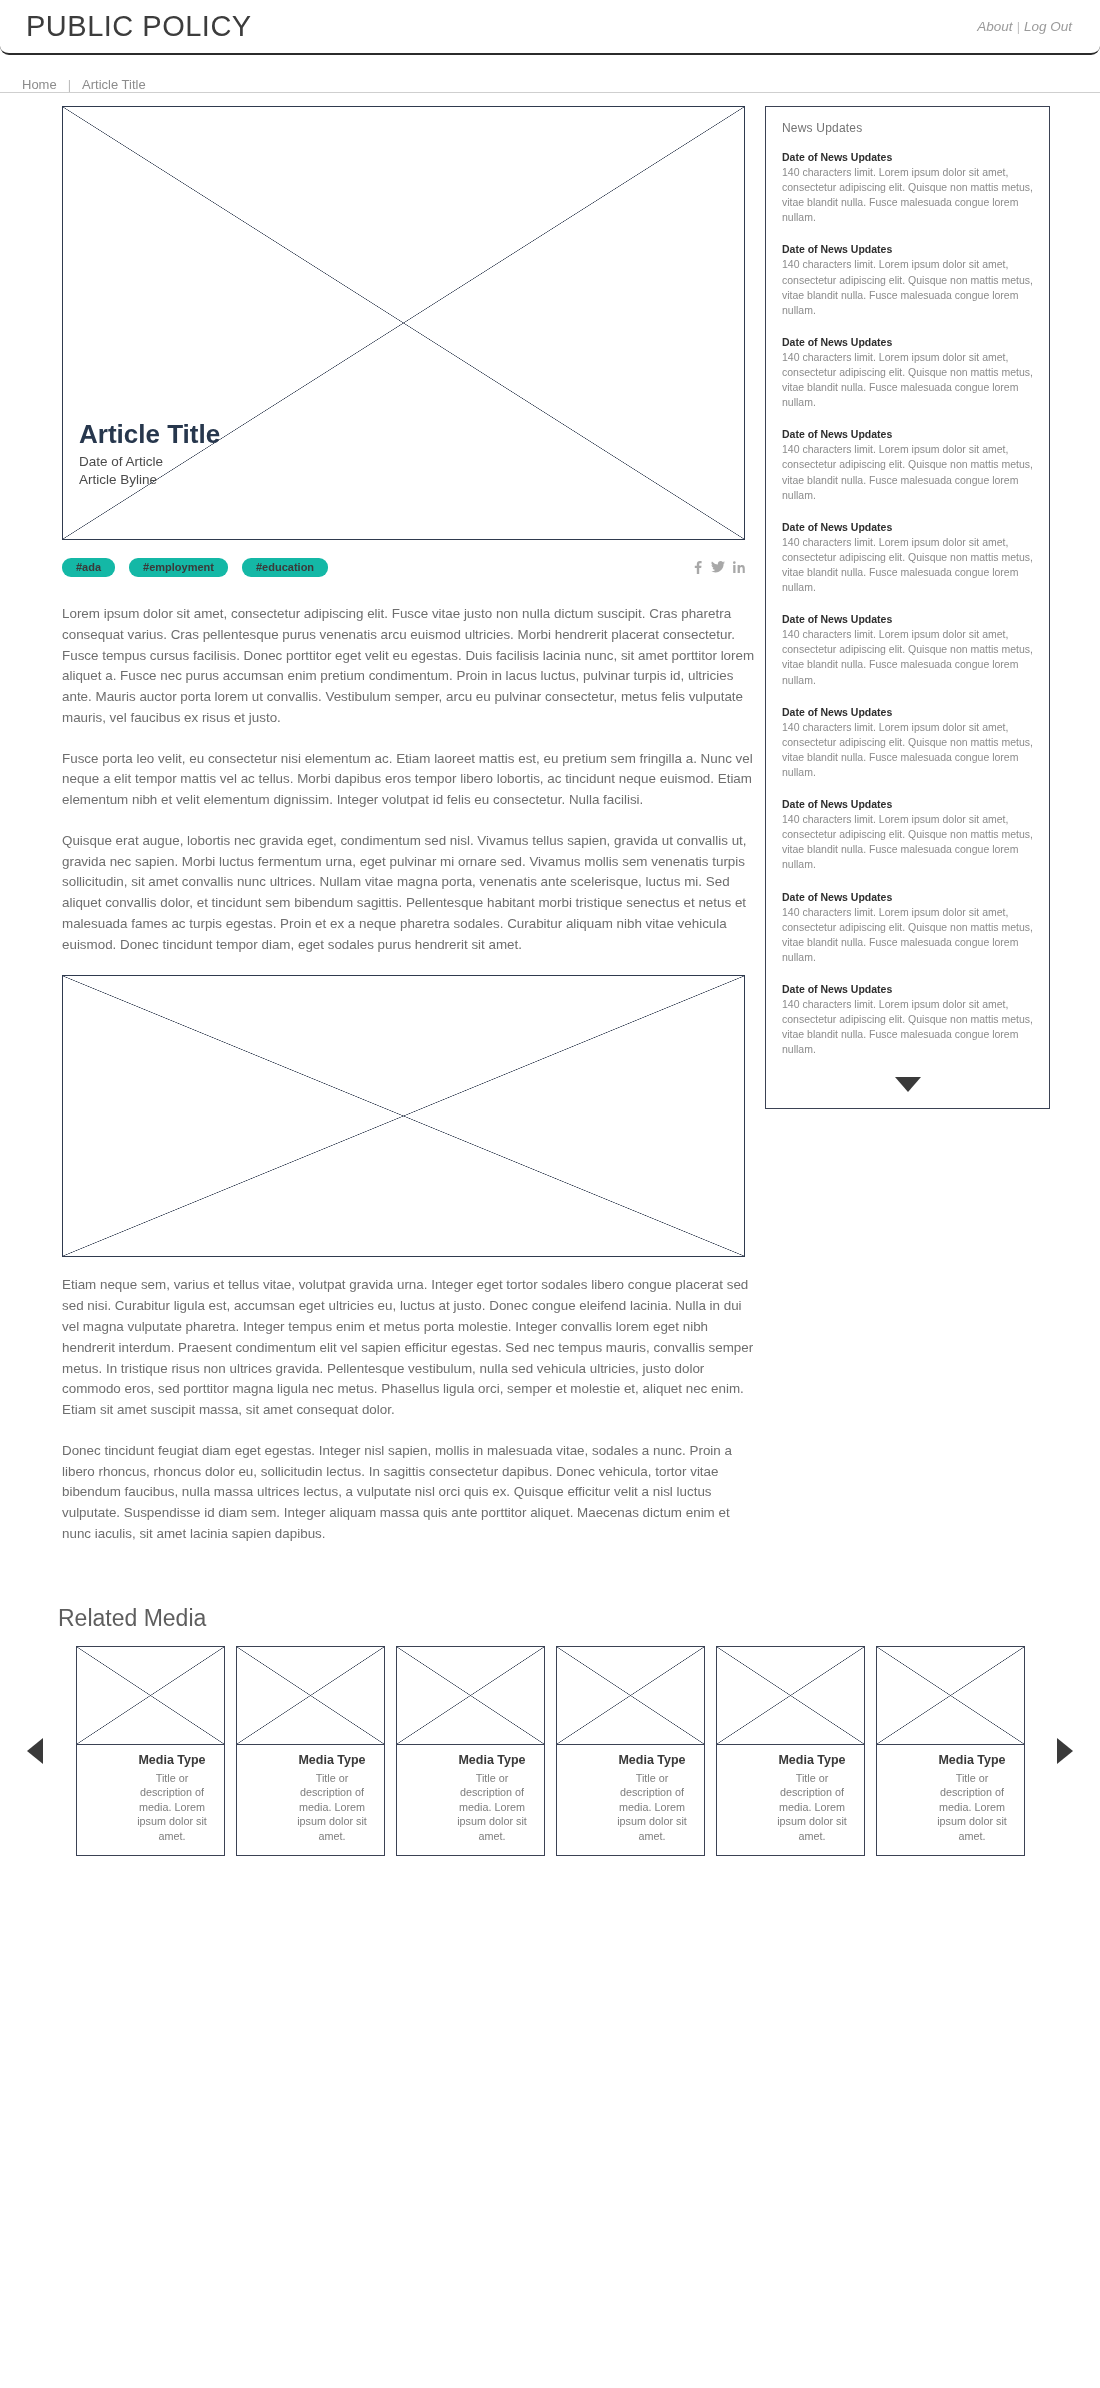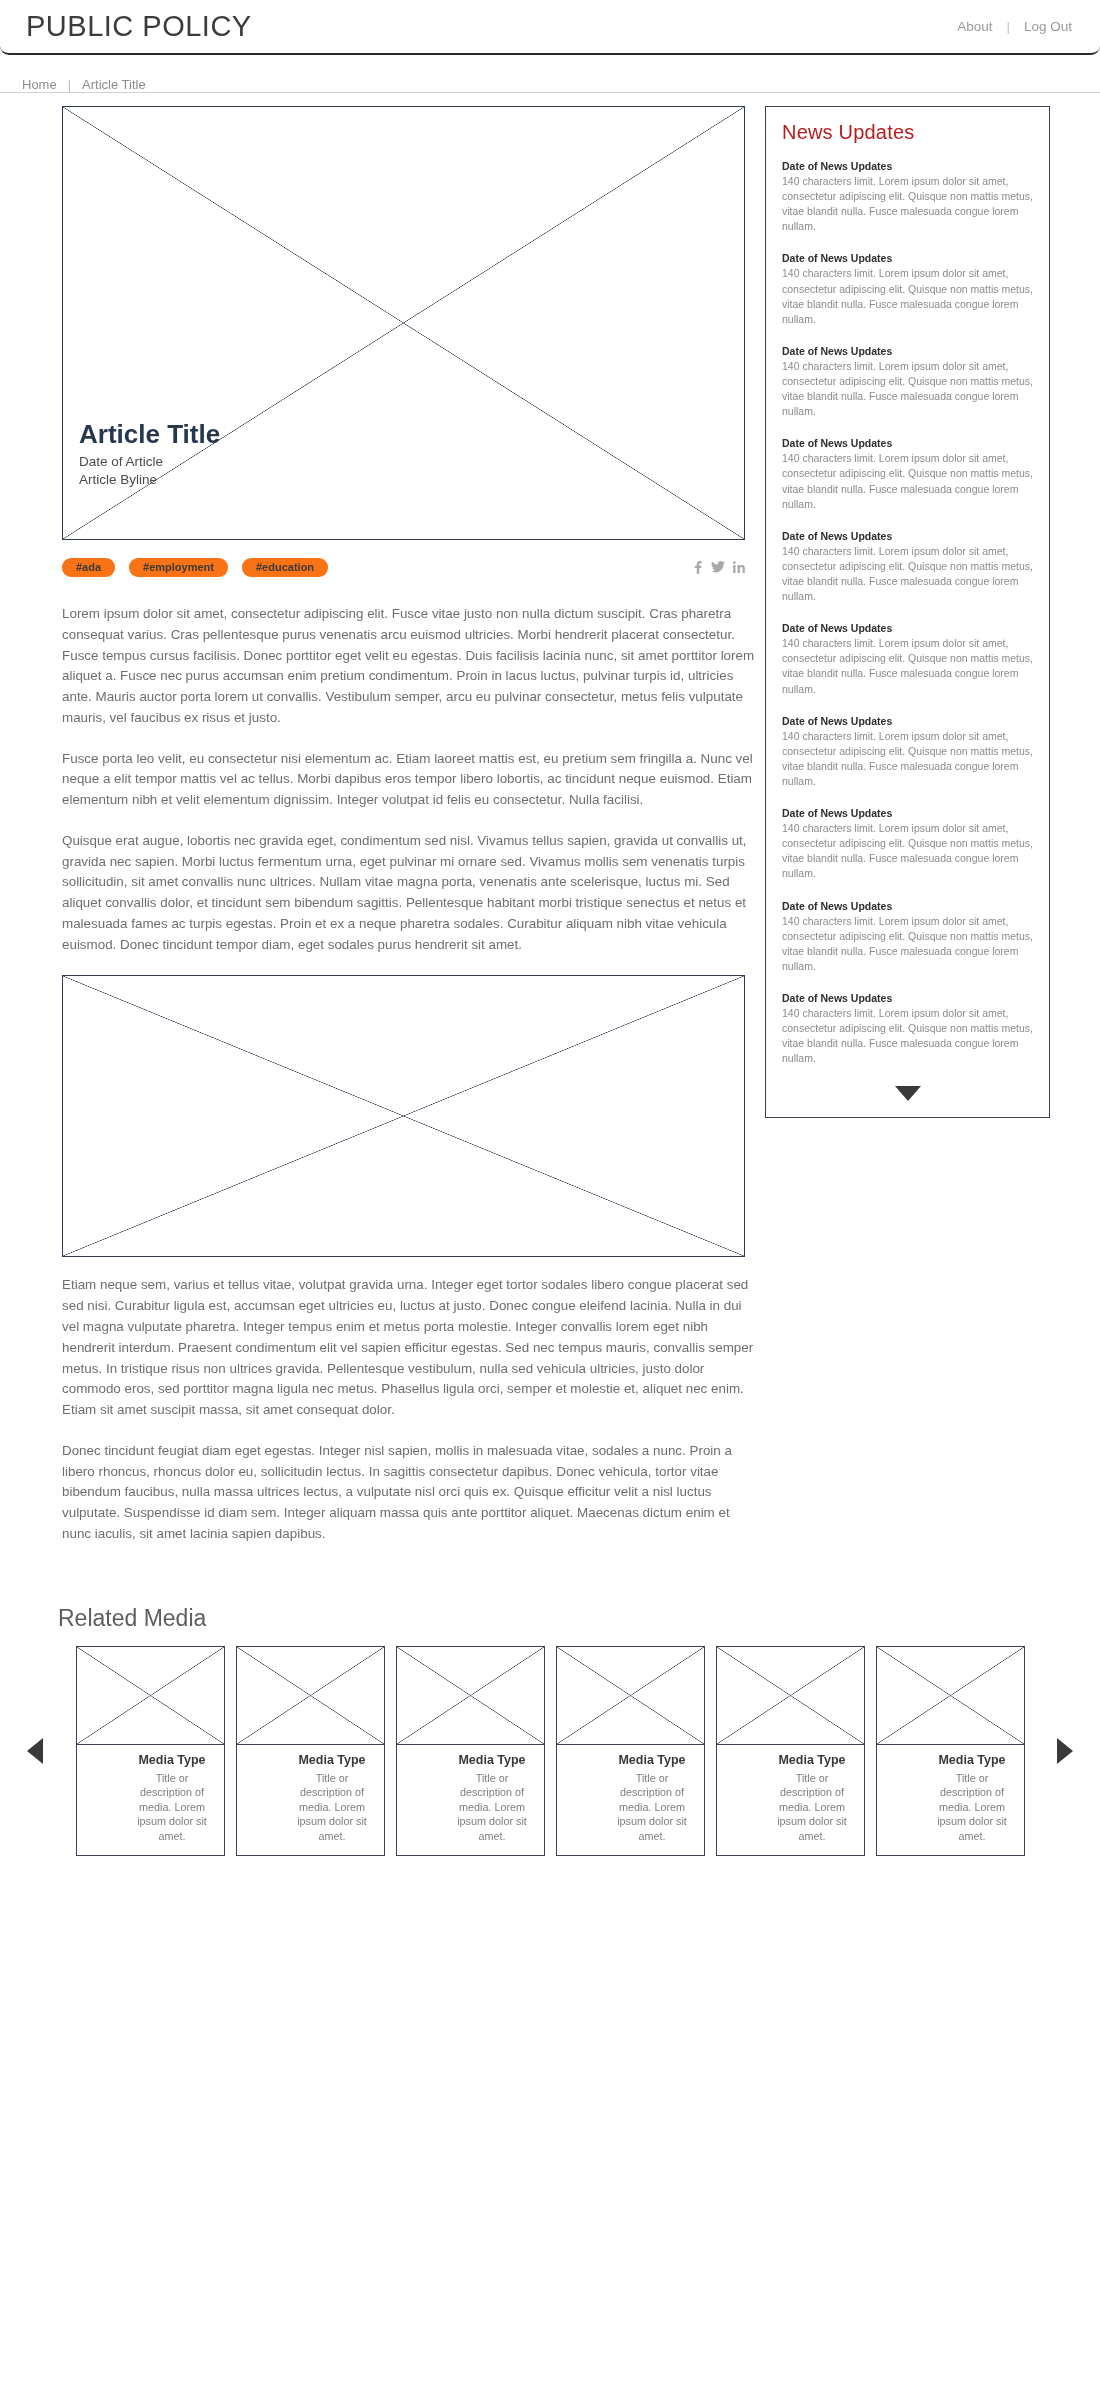--- a/index.html
+++ b/index.html
@@ -24,23 +24,24 @@
   .brand {
     font-size: 29px;
     letter-spacing: 0.5px;
     color: #3c3c3c;
     font-weight: 400;
     line-height: 1;
   }
   .header-nav {
     display: flex;
     align-items: center;
-    gap: 14px;
+    gap: 4px;
     font-size: 13.5px;
     color: #9a9a9a;
+    font-style: italic;
   }
   .header-nav a { color: #9a9a9a; text-decoration: none; }
   .header-sep { color: #c4c4c4; }
 
   
   .breadcrumb-bar {
     width: 1100px;
     height: 38px;
     border-bottom: 1px solid #cfcfcf;
     display: flex;
@@ -114,21 +115,21 @@
   
   .tag-row {
     width: 683px;
     display: flex;
     align-items: center;
     margin-top: 16px;
     height: 22px;
   }
   .tags { display: flex; gap: 14px; }
   .tag {
-    background: #f97316;
+    background: #14b8a6;
     color: #3a3a3a;
     font-size: 11px;
     font-weight: bold;
     border-radius: 9px;
     padding: 4px 14px;
     line-height: 1;
     white-space: nowrap;
   }
   .socials {
     margin-left: auto;
@@ -151,22 +152,22 @@
   .inline-figure { width: 683px; height: 282px; margin: 4px 0 18px 0; }
 
   
   .news-panel {
     width: 285px;
     border: 1px solid #3b4254;
     background: #fff;
     padding: 14px 16px 8px 16px;
   }
   .news-heading {
-    font-size: 20px;
-    color: #b91c1c;
+    font-size: 12px;
+    color: #737373;
     font-weight: 400;
     margin-bottom: 16px;
     letter-spacing: 0.2px;
   }
   .news-item { margin-bottom: 18px; }
   .news-date {
     font-size: 10.5px;
     font-weight: bold;
     color: #2e2e2e;
     margin-bottom: 2px;

